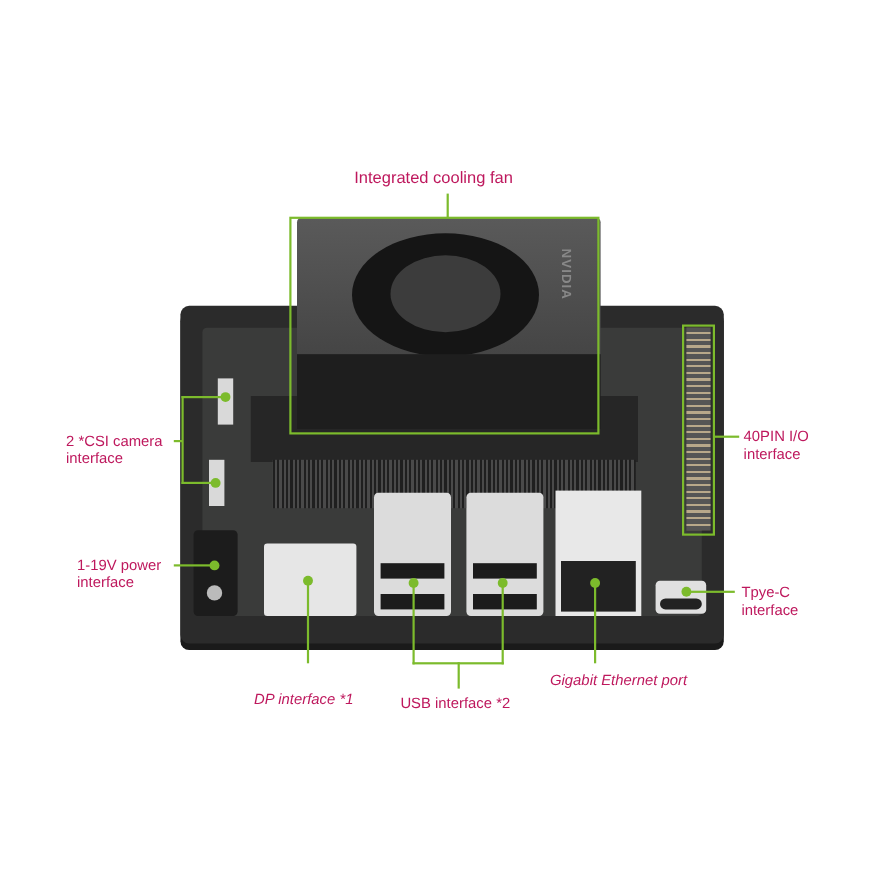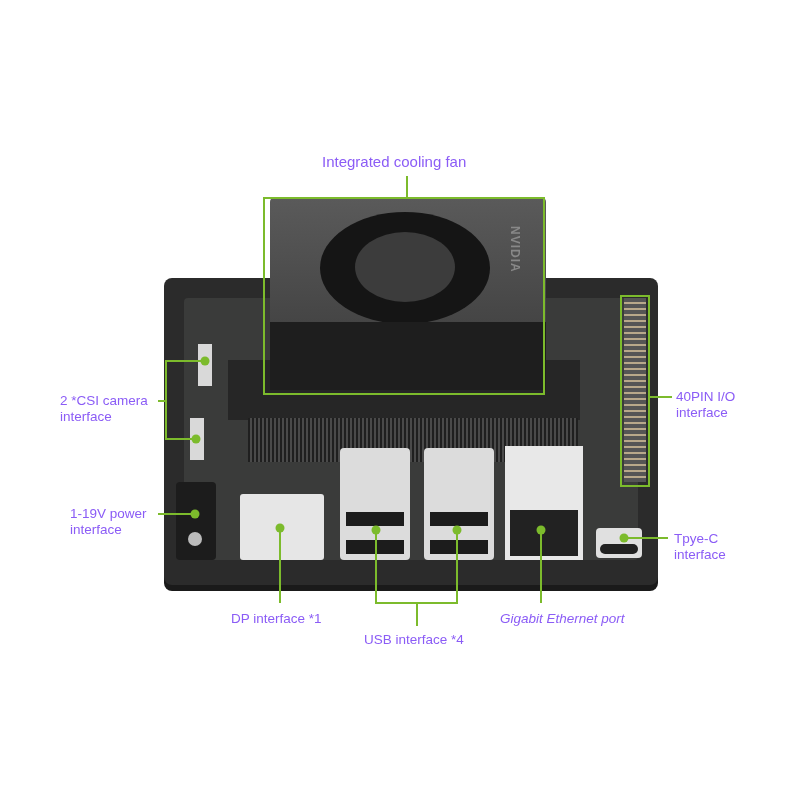--- a/index.html
+++ b/index.html
@@ -1,17 +1,17 @@
 <!DOCTYPE html>
 <html><head>
 <meta charset="utf-8">
 <style>
   html,body{margin:0;padding:0;background:#ffffff;}
   body{width:800px;height:800px;position:relative;overflow:hidden;font-family:"Liberation Sans",sans-serif;}
-  .label{position:absolute;color:#8b5cf6;font-size:13.5px;line-height:16px;white-space:nowrap;}
+  .label{position:absolute;color:#be185d;font-size:13.5px;line-height:16px;white-space:nowrap;}
   .title{font-size:15px;}
   .line{position:absolute;background:#7cbb2c;}
   .dot{position:absolute;width:9px;height:9px;border-radius:50%;background:#7cbb2c;transform:translate(-50%,-50%);}
   .box{position:absolute;border:2px solid #7cbb2c;box-sizing:border-box;}
   .board{position:absolute;left:164px;top:278px;width:494px;height:307px;background:#2b2b2b;border-radius:8px;
     box-shadow:0 6px 0 #1a1a1a;}
   .board-inner{position:absolute;left:20px;top:20px;width:454px;height:262px;background:#3a3b3a;border-radius:4px;}
   .slot{position:absolute;left:248px;top:418px;width:330px;height:44px;background:repeating-linear-gradient(90deg,#1f1f1f 0 2px,#4a4a4a 2px 4px);}
   .module{position:absolute;left:228px;top:360px;width:352px;height:60px;background:#262626;}
   .fan-top{position:absolute;left:270px;top:198px;width:276px;height:124px;background:linear-gradient(#5a5a5a,#454545);border-radius:4px 4px 0 0;}
@@ -84,25 +84,25 @@
 <div class="label" style="left:676px;top:389px;">40PIN I/O</div>
 <div class="label" style="left:676px;top:405px;">interface</div>
 
 <div class="dot" style="left:624px;top:538px;"></div>
 <div class="line" style="left:624px;top:537px;width:44px;height:2px;"></div>
 <div class="label" style="left:674px;top:531px;">Tpye-C</div>
 <div class="label" style="left:674px;top:547px;">interface</div>
 
 <div class="dot" style="left:280px;top:528px;"></div>
 <div class="line" style="left:279px;top:528px;width:2px;height:75px;"></div>
-<div class="label" style="left:231px;top:611px;">DP interface *1</div>
+<div class="label" style="left:231px;top:628px;font-style:italic;">DP interface *1</div>
 
 <div class="dot" style="left:376px;top:530px;"></div>
 <div class="dot" style="left:457px;top:530px;"></div>
 <div class="line" style="left:375px;top:530px;width:2px;height:74px;"></div>
 <div class="line" style="left:456px;top:530px;width:2px;height:74px;"></div>
 <div class="line" style="left:375px;top:602px;width:83px;height:2px;"></div>
 <div class="line" style="left:416px;top:602px;width:2px;height:24px;"></div>
-<div class="label" style="left:364px;top:632px;">USB interface *4</div>
+<div class="label" style="left:364px;top:632px;">USB interface *2</div>
 
 <div class="dot" style="left:541px;top:530px;"></div>
 <div class="line" style="left:540px;top:530px;width:2px;height:73px;"></div>
 <div class="label" style="left:500px;top:611px;font-style:italic;">Gigabit Ethernet port</div>
 
 </body></html>

